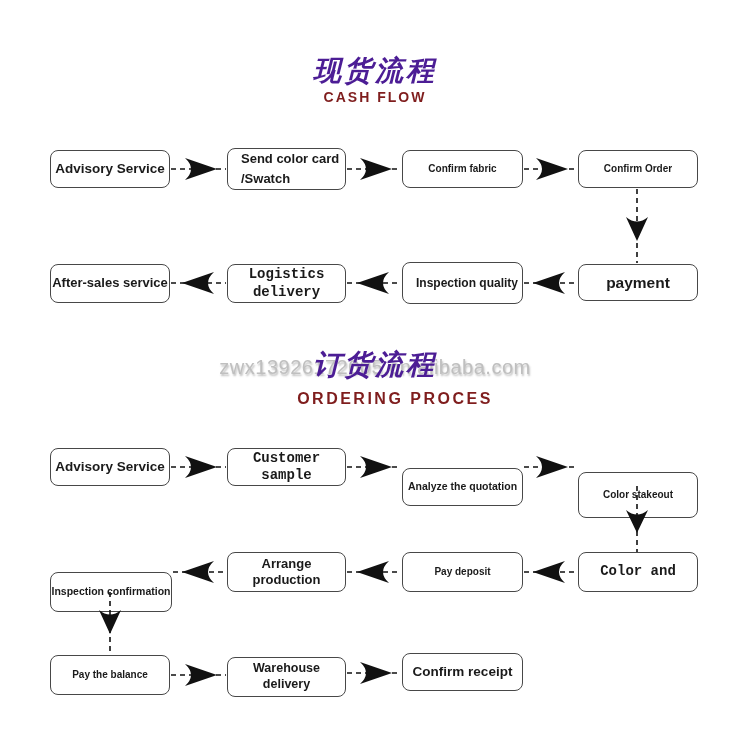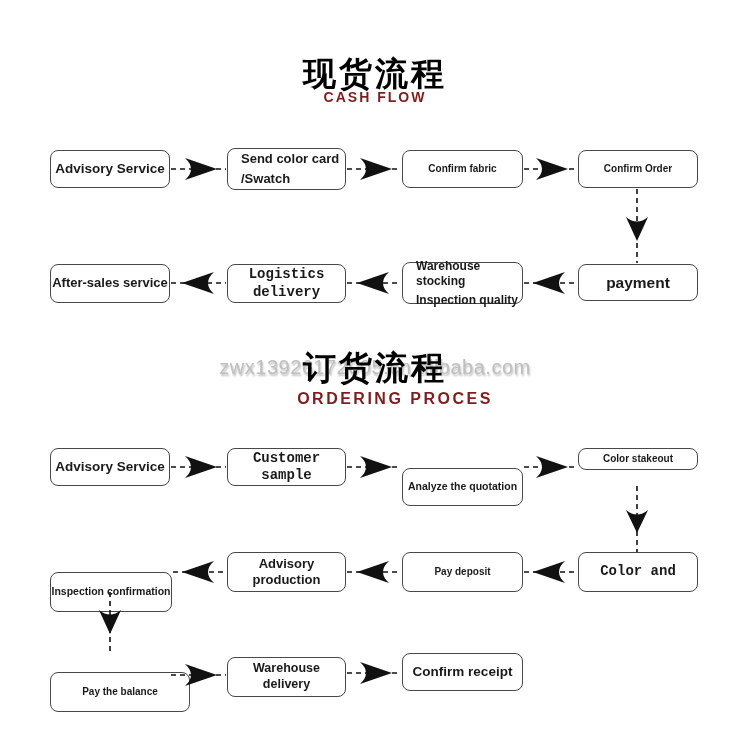--- a/index.html
+++ b/index.html
@@ -3,21 +3,21 @@
 <meta charset="utf-8">
 <style>
   html,body{margin:0;padding:0;background:#ffffff;}
   .canvas{
     position:relative;width:750px;height:750px;background:#ffffff;
     font-family:"Liberation Sans","DejaVu Sans",sans-serif;overflow:hidden;
   }
   .title-zh{
     position:absolute;left:0;width:100%;text-align:center;
     font-family:"DejaVu Sans","Liberation Sans",sans-serif;
-    font-weight:700;color:#000000;font-size:33px;letter-spacing:3px;z-index:2;
+    font-weight:700;color:#4c1d95;font-size:28px;letter-spacing:3px;z-index:2;font-style:italic;
   }
   .title-en{
     position:absolute;left:0;width:100%;text-align:center;
     font-weight:600;color:#7f1d1d;z-index:2;
   }
   .t1en{font-size:14px;letter-spacing:2px;}
   .t2en{font-size:16px;letter-spacing:2.5px;padding-left:20px;}
   .watermark{
     position:absolute;left:0;width:100%;text-align:center;
     color:#bfbfbf;font-size:20px;letter-spacing:0.5px;z-index:1;
@@ -74,21 +74,20 @@
       </svg>
 
     <svg class="conn" style="left:624px;top:189px" width="26" height="74" viewBox="0 0 26 74">
         <line x1="13" y1="0" x2="13" y2="74" stroke="#111" stroke-width="1.6" stroke-dasharray="5 4"></line>
         <path d="M2 28 L13 52 L24 28 Q13 37 2 28 Z" fill="#111"></path>
       </svg>
 
     <div class="box fs13" style="left:50px;top:264px;width:120px;height:39px">After-sales service</div>
     <div class="box fs14" style="left:227px;top:264px;width:119px;height:39px">Logistics delivery</div>
     <div class="box two fs12" style="left:402px;top:262px;width:121px;height:42px">
-      <span>Warehouse stocking</span>
       <span>Inspection quality</span>
     </div>
     <div class="box fs155" style="left:578px;top:264px;width:120px;height:37px">payment</div>
 
     <svg class="conn" style="left:523px;top:270px" width="55" height="26" viewBox="0 0 55 26">
         <line x1="1" y1="13" x2="54" y2="13" stroke="#111" stroke-width="1.6" stroke-dasharray="5 4"></line>
         <path d="M42 2 L10 13 L42 24 Q30 13 42 2 Z" fill="#111"></path>
       </svg>
     <svg class="conn" style="left:346px;top:270px" width="56" height="26" viewBox="0 0 56 26">
         <line x1="1" y1="13" x2="55" y2="13" stroke="#111" stroke-width="1.6" stroke-dasharray="5 4"></line>
@@ -102,42 +101,42 @@
 
   <div class="watermark" style="top:356px">zwx13926172005.cn.alibaba.com</div>
 
   <div>
     <div class="title-zh" style="top:346px">订货流程</div>
     <div class="title-en t2en" style="top:390px">ORDERING PROCES</div>
 
     <div class="box fs135" style="left:50px;top:448px;width:120px;height:38px">Advisory Service</div>
     <div class="box fs14" style="left:227px;top:448px;width:119px;height:38px">Customer sample</div>
     <div class="box fs11" style="left:402px;top:448px;width:121px;height:38px">Analyze the quotation</div>
-    <div class="box fs145" style="left:578px;top:448px;width:120px;height:22px">Color stakeout</div>
+    <div class="box fs145" style="left:578px;top:472px;width:120px;height:46px">Color stakeout</div>
 
     <svg class="conn" style="left:170px;top:454px" width="57" height="26" viewBox="0 0 57 26">
         <line x1="1" y1="13" x2="56" y2="13" stroke="#111" stroke-width="1.6" stroke-dasharray="5 4"></line>
         <path d="M15 2 L47 13 L15 24 Q27 13 15 2 Z" fill="#111"></path>
       </svg>
     <svg class="conn" style="left:346px;top:454px" width="56" height="26" viewBox="0 0 56 26">
         <line x1="1" y1="13" x2="55" y2="13" stroke="#111" stroke-width="1.6" stroke-dasharray="5 4"></line>
         <path d="M14 2 L46 13 L14 24 Q26 13 14 2 Z" fill="#111"></path>
       </svg>
     <svg class="conn" style="left:523px;top:454px" width="55" height="26" viewBox="0 0 55 26">
         <line x1="1" y1="13" x2="54" y2="13" stroke="#111" stroke-width="1.6" stroke-dasharray="5 4"></line>
         <path d="M13 2 L45 13 L13 24 Q25 13 13 2 Z" fill="#111"></path>
       </svg>
 
     <svg class="conn" style="left:624px;top:486px" width="26" height="66" viewBox="0 0 26 66">
         <line x1="13" y1="0" x2="13" y2="66" stroke="#111" stroke-width="1.6" stroke-dasharray="5 4"></line>
         <path d="M2 24 L13 47 L24 24 Q13 33 2 24 Z" fill="#111"></path>
       </svg>
 
     <div class="box fs11" style="left:50px;top:552px;width:122px;height:40px">Inspection confirmation</div>
-    <div class="box fs13" style="left:227px;top:552px;width:119px;height:40px">Advisory production</div>
+    <div class="box fs13" style="left:227px;top:552px;width:119px;height:40px">Arrange production</div>
     <div class="box fs145" style="left:402px;top:552px;width:121px;height:40px">Pay deposit</div>
     <div class="box fs14" style="left:578px;top:552px;width:120px;height:40px">Color and</div>
 
     <svg class="conn" style="left:523px;top:559px" width="55" height="26" viewBox="0 0 55 26">
         <line x1="1" y1="13" x2="54" y2="13" stroke="#111" stroke-width="1.6" stroke-dasharray="5 4"></line>
         <path d="M42 2 L10 13 L42 24 Q30 13 42 2 Z" fill="#111"></path>
       </svg>
     <svg class="conn" style="left:346px;top:559px" width="56" height="26" viewBox="0 0 56 26">
         <line x1="1" y1="13" x2="55" y2="13" stroke="#111" stroke-width="1.6" stroke-dasharray="5 4"></line>
         <path d="M43 2 L11 13 L43 24 Q31 13 43 2 Z" fill="#111"></path>
@@ -145,21 +144,21 @@
     <svg class="conn" style="left:172px;top:559px" width="55" height="26" viewBox="0 0 55 26">
         <line x1="1" y1="13" x2="54" y2="13" stroke="#111" stroke-width="1.6" stroke-dasharray="5 4"></line>
         <path d="M42 2 L10 13 L42 24 Q30 13 42 2 Z" fill="#111"></path>
       </svg>
 
     <svg class="conn" style="left:97px;top:592px" width="26" height="63" viewBox="0 0 26 63">
         <line x1="13" y1="0" x2="13" y2="63" stroke="#111" stroke-width="1.6" stroke-dasharray="5 4"></line>
         <path d="M2 18 L13 42 L24 18 Q13 27 2 18 Z" fill="#111"></path>
       </svg>
 
-    <div class="box fs145" style="left:50px;top:672px;width:140px;height:40px">Pay the balance</div>
+    <div class="box fs145" style="left:50px;top:655px;width:120px;height:40px">Pay the balance</div>
     <div class="box fs125" style="left:227px;top:657px;width:119px;height:40px">Warehouse delivery</div>
     <div class="box fs135" style="left:402px;top:653px;width:121px;height:38px">Confirm receipt</div>
 
     <svg class="conn" style="left:170px;top:662px" width="57" height="26" viewBox="0 0 57 26">
         <line x1="1" y1="13" x2="56" y2="13" stroke="#111" stroke-width="1.6" stroke-dasharray="5 4"></line>
         <path d="M15 2 L47 13 L15 24 Q27 13 15 2 Z" fill="#111"></path>
       </svg>
     <svg class="conn" style="left:346px;top:660px" width="56" height="26" viewBox="0 0 56 26">
         <line x1="1" y1="13" x2="55" y2="13" stroke="#111" stroke-width="1.6" stroke-dasharray="5 4"></line>
         <path d="M14 2 L46 13 L14 24 Q26 13 14 2 Z" fill="#111"></path>

